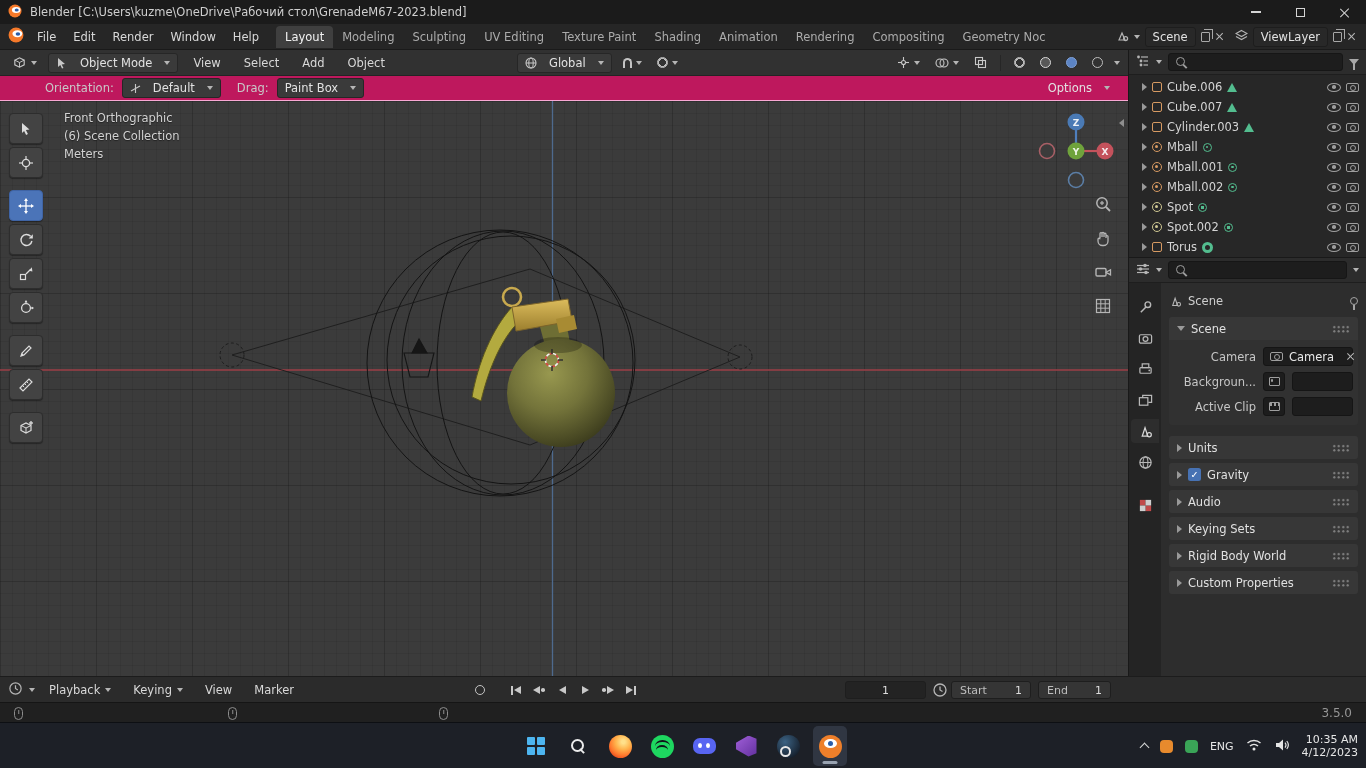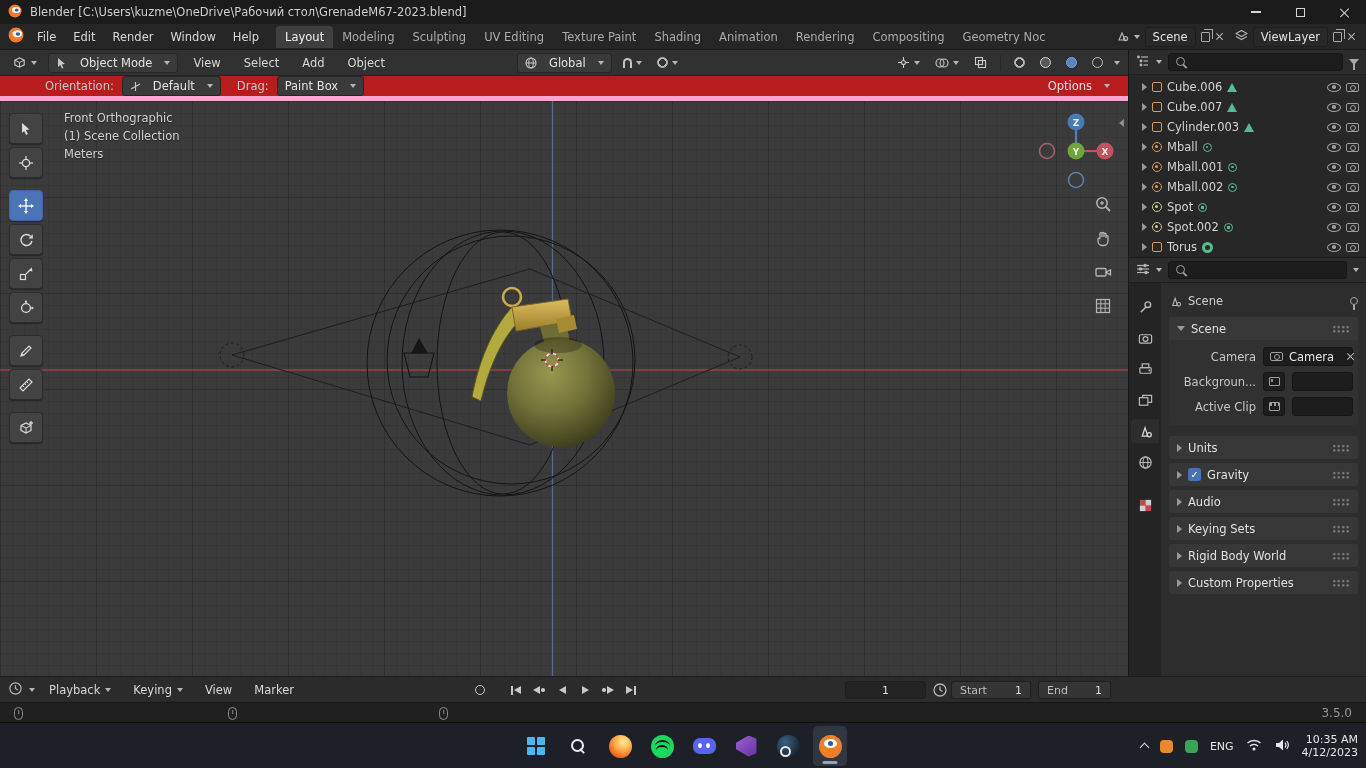--- a/index.html
+++ b/index.html
@@ -54,21 +54,21 @@
 .ibtn{height:20px;display:flex;align-items:center;gap:4px;padding:0 4px;border-radius:3px}
 .ball{width:11px;height:11px;border-radius:50%;border:1.3px solid #bdbdbd;flex:none}
 .ball.wire{background:radial-gradient(circle at 50% 50%,transparent 55%,#bdbdbd 56% 70%,transparent 71%)}
 .ball.pressed{background:#585858;border-color:#d9d9d9}
 .ball.blue{background:#5c84c4;border-color:#7ea0d6}
 .magnet{width:9px;height:10px;border:2.4px solid #c4c4c4;border-bottom:none;border-radius:5px 5px 0 0;flex:none}
 .sep{width:1px;height:16px;background:#262626;margin:0 2px}
 
 
 .viewport{position:absolute;left:0;top:76px;width:1128px;height:600px}
-.vp-strip{position:absolute;left:0;top:0;width:100%;height:25px;background:#b91c1c;border-bottom:5px solid #f9a8d4;display:flex;align-items:center;gap:8px;padding:0 10px 0 45px;font-size:11.5px;color:#c9c9c9}
+.vp-strip{position:absolute;left:0;top:0;width:100%;height:25px;background:#be185d;border-bottom:1px solid #f9a8d4;display:flex;align-items:center;gap:8px;padding:0 10px 0 45px;font-size:11.5px;color:#c9c9c9}
 .vp-canvas{position:absolute;left:0;top:25px;width:1128px;height:575px;background-color:#3b3b3b;
  background-image:linear-gradient(rgba(0,0,0,.12) 1px,transparent 1px),linear-gradient(90deg,rgba(0,0,0,.12) 1px,transparent 1px),linear-gradient(rgba(0,0,0,.07) 1px,transparent 1px),linear-gradient(90deg,rgba(0,0,0,.07) 1px,transparent 1px);
  background-size:96px 96px,96px 96px,12px 12px,12px 12px;overflow:hidden}
 .scene-svg{position:absolute;left:0;top:0}
 .vp-overlay{position:absolute;left:64px;top:8px;font-size:11.5px;color:#d2d2d2;line-height:18px;text-shadow:0 1px 1px rgba(0,0,0,.45)}
 .vp-tools{position:absolute;left:9px;top:12px;display:flex;flex-direction:column;gap:3px}
 .tool-btn{width:34px;height:31px;background:#434343;border:1px solid #2d2d2d;border-radius:4px;display:flex;align-items:center;justify-content:center;box-shadow:0 1px 1px rgba(0,0,0,.35)}
 .tool-btn.active{background:#4b74b8;border-color:#3c custom}
 .tool-btn.active{background:#4b74b8;border-color:#3f64a5}
 .gap8{margin-top:9px}
@@ -398,21 +398,21 @@
           <circle cx="552" cy="259" r="6.5" fill="none" stroke="#f2f2f2" stroke-width="1.6" stroke-dasharray="3.4 3.4" stroke-dashoffset="3.4"></circle>
           <line x1="552" y1="248" x2="552" y2="253" stroke="#2b2b2b" stroke-width="1.4"></line>
           <line x1="552" y1="265" x2="552" y2="270" stroke="#2b2b2b" stroke-width="1.4"></line>
           <line x1="541" y1="259" x2="546" y2="259" stroke="#2b2b2b" stroke-width="1.4"></line>
           <line x1="558" y1="259" x2="563" y2="259" stroke="#2b2b2b" stroke-width="1.4"></line>
         </g>
       </svg>
 
       <div class="vp-overlay">
         <div>Front Orthographic</div>
-        <div>(1) Scene Collection</div>
+        <div>(6) Scene Collection</div>
         <div>Meters</div>
       </div>
 
       <div class="vp-tools">
         <div class="tool-btn">
             <svg width="16" height="16" viewBox="0 0 16 16">
               <path d="M4 2l7.5 6.5-3.6.6 2 4-1.8.9-2-4L4 12z" fill="#dcdcdc"></path>
             </svg>
           </div>
         <div class="tool-btn">

